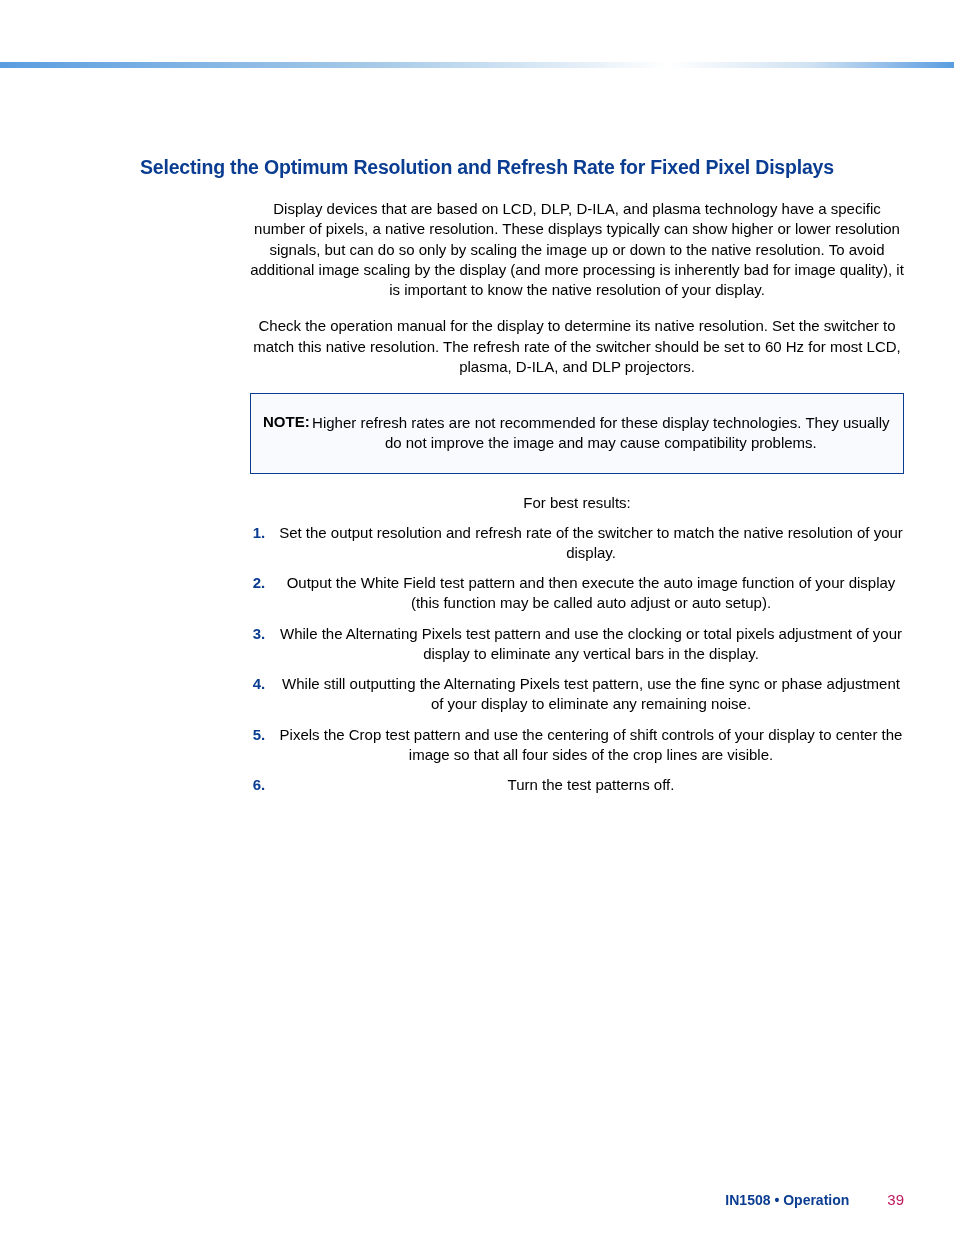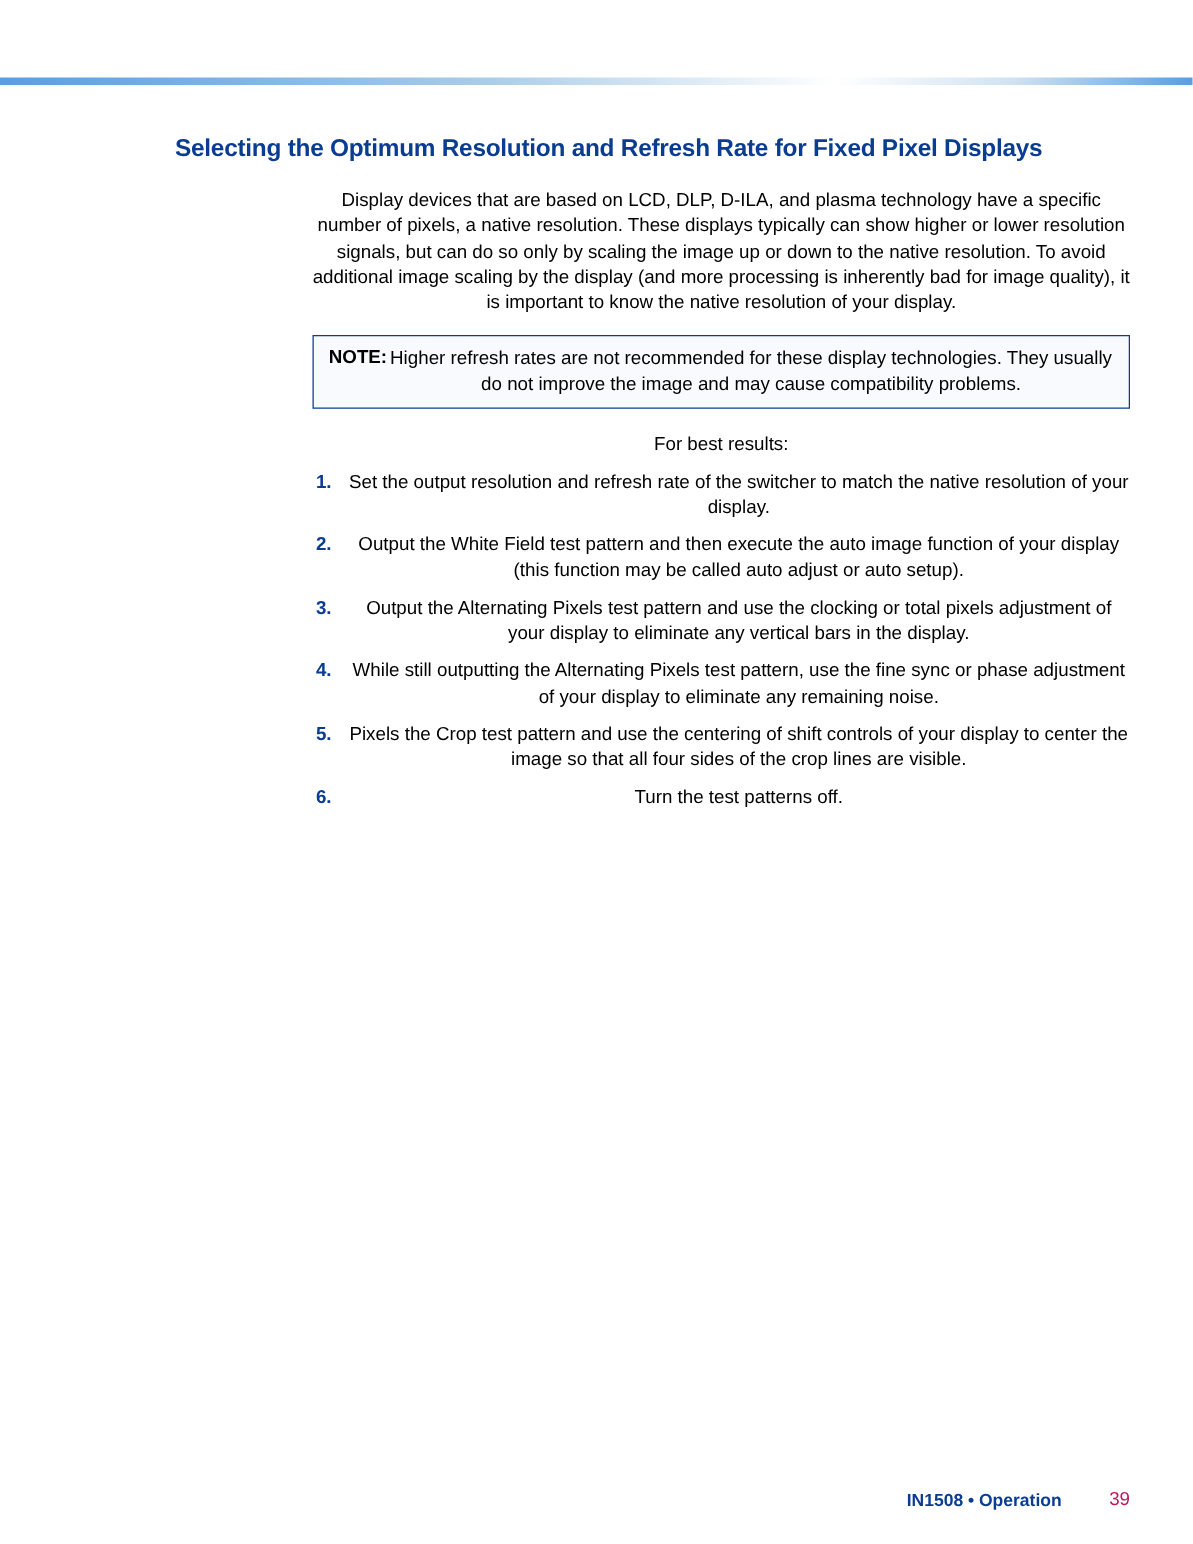--- a/index.html
+++ b/index.html
@@ -27,35 +27,36 @@
       top: 108px;
       left: 140px;
       right: 50px;
     }
     .heading {
       color: #0a3d91;
       font-weight: bold;
       font-size: 19.5px;
       margin-bottom: 20px;
       letter-spacing: -0.2px;
+      margin-top: 48px;
     }
     .body-content {
       margin-left: 110px;
       text-align: center;
     }
     .para {
       font-size: 15px;
       line-height: 1.35;
       color: #000;
       margin-bottom: 16px;
     }
     .note-box {
       border: 1px solid #0a3d91;
       background: #f8fafd;
-      padding: 8px 12px;
+      padding: 19px 12px;
       margin-bottom: 20px;
       display: flex;
       gap: 1px;
     }
     .note-label {
       font-weight: bold;
       font-size: 15px;
       flex-shrink: 0;
     }
     .note-text {
@@ -107,40 +108,41 @@
 </head>
 <body>
 
 <div class="top-bar"></div>
 
 <div class="content">
   <h1 class="heading">Selecting the Optimum Resolution and Refresh Rate for Fixed Pixel Displays</h1>
 
   <div class="body-content">
     <p class="para">Display devices that are based on LCD, DLP, D-ILA, and plasma technology have a specific number of pixels, a native resolution. These displays typically can show higher or lower resolution signals, but can do so only by scaling the image up or down to the native resolution. To avoid additional image scaling by the display (and more processing is inherently bad for image quality), it is important to know the native resolution of your display.</p>
+    <p class="para">Check the operation manual for the display to determine its native resolution. Set the switcher to match this native resolution. The refresh rate of the switcher should be set to 60 Hz for most LCD, plasma, D-ILA, and DLP projectors.</p>
 
     <div class="note-box">
       <span class="note-label">NOTE:</span>
       <span class="note-text">Higher refresh rates are not recommended for these display technologies. They usually do not improve the image and may cause compatibility problems.</span>
     </div>
 
     <p class="intro">For best results:</p>
 
     <ol class="list">
       <li class="list-item">
         <span class="list-num">1.</span>
         <span class="list-text">Set the output resolution and refresh rate of the switcher to match the native resolution of your display.</span>
       </li>
       <li class="list-item">
         <span class="list-num">2.</span>
         <span class="list-text">Output the White Field test pattern and then execute the auto image function of your display (this function may be called auto adjust or auto setup).</span>
       </li>
       <li class="list-item">
         <span class="list-num">3.</span>
-        <span class="list-text">Output the Alternating Pixels test pattern and use the clocking or total pixels adjustment of your display to eliminate any vertical bars in the display.</span>
+        <span class="list-text">While the Alternating Pixels test pattern and use the clocking or total pixels adjustment of your display to eliminate any vertical bars in the display.</span>
       </li>
       <li class="list-item">
         <span class="list-num">4.</span>
         <span class="list-text">While still outputting the Alternating Pixels test pattern, use the fine sync or phase adjustment of your display to eliminate any remaining noise.</span>
       </li>
       <li class="list-item">
         <span class="list-num">5.</span>
         <span class="list-text">Pixels the Crop test pattern and use the centering of shift controls of your display to center the image so that all four sides of the crop lines are visible.</span>
       </li>
       <li class="list-item">

